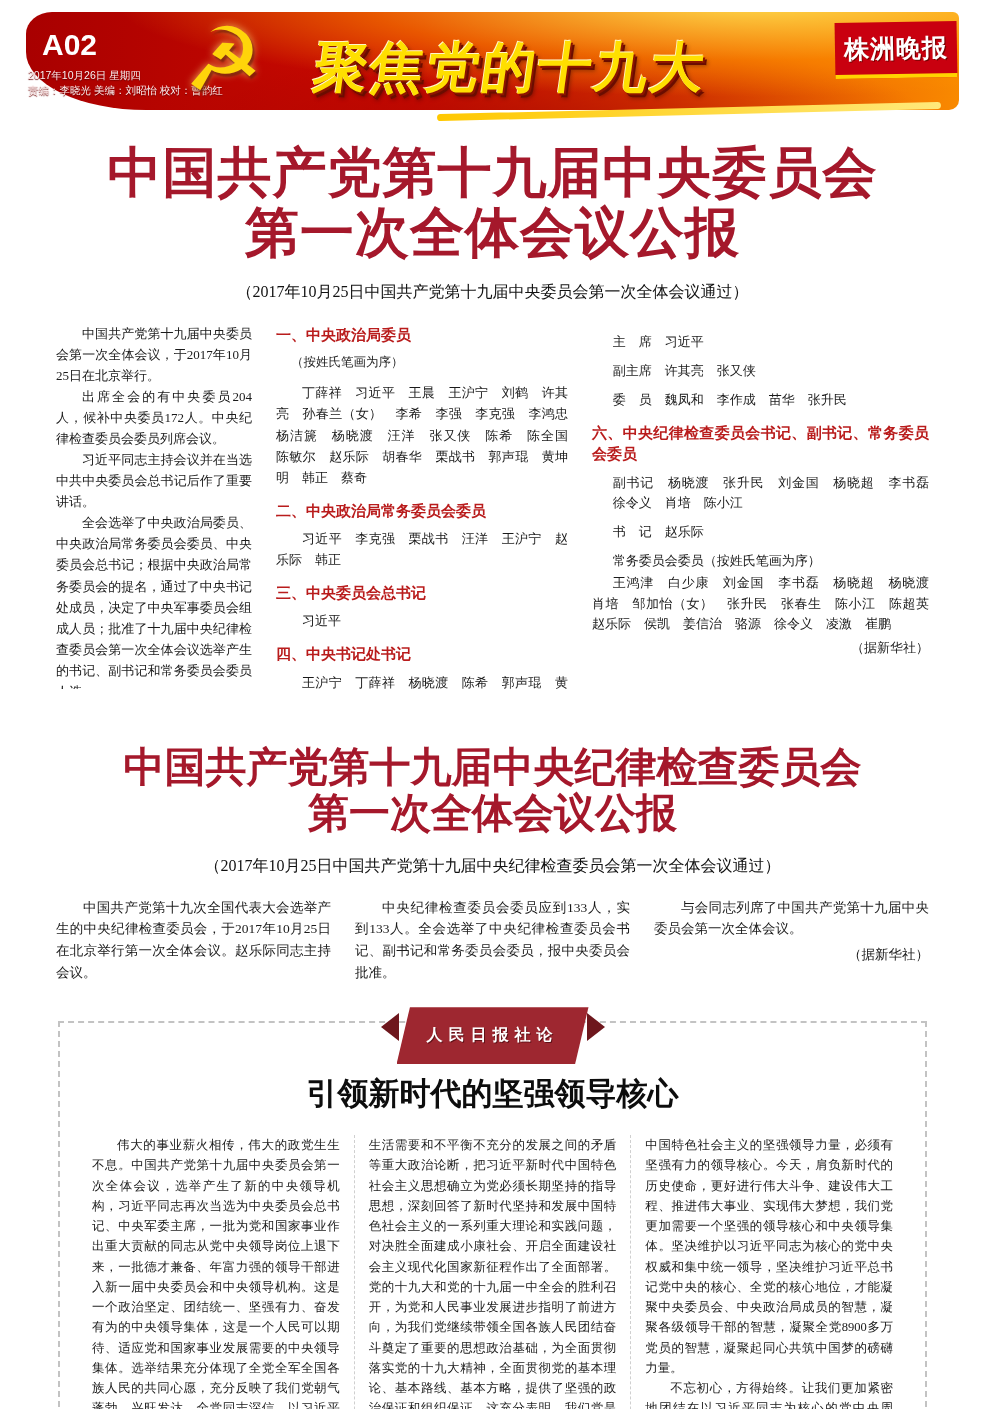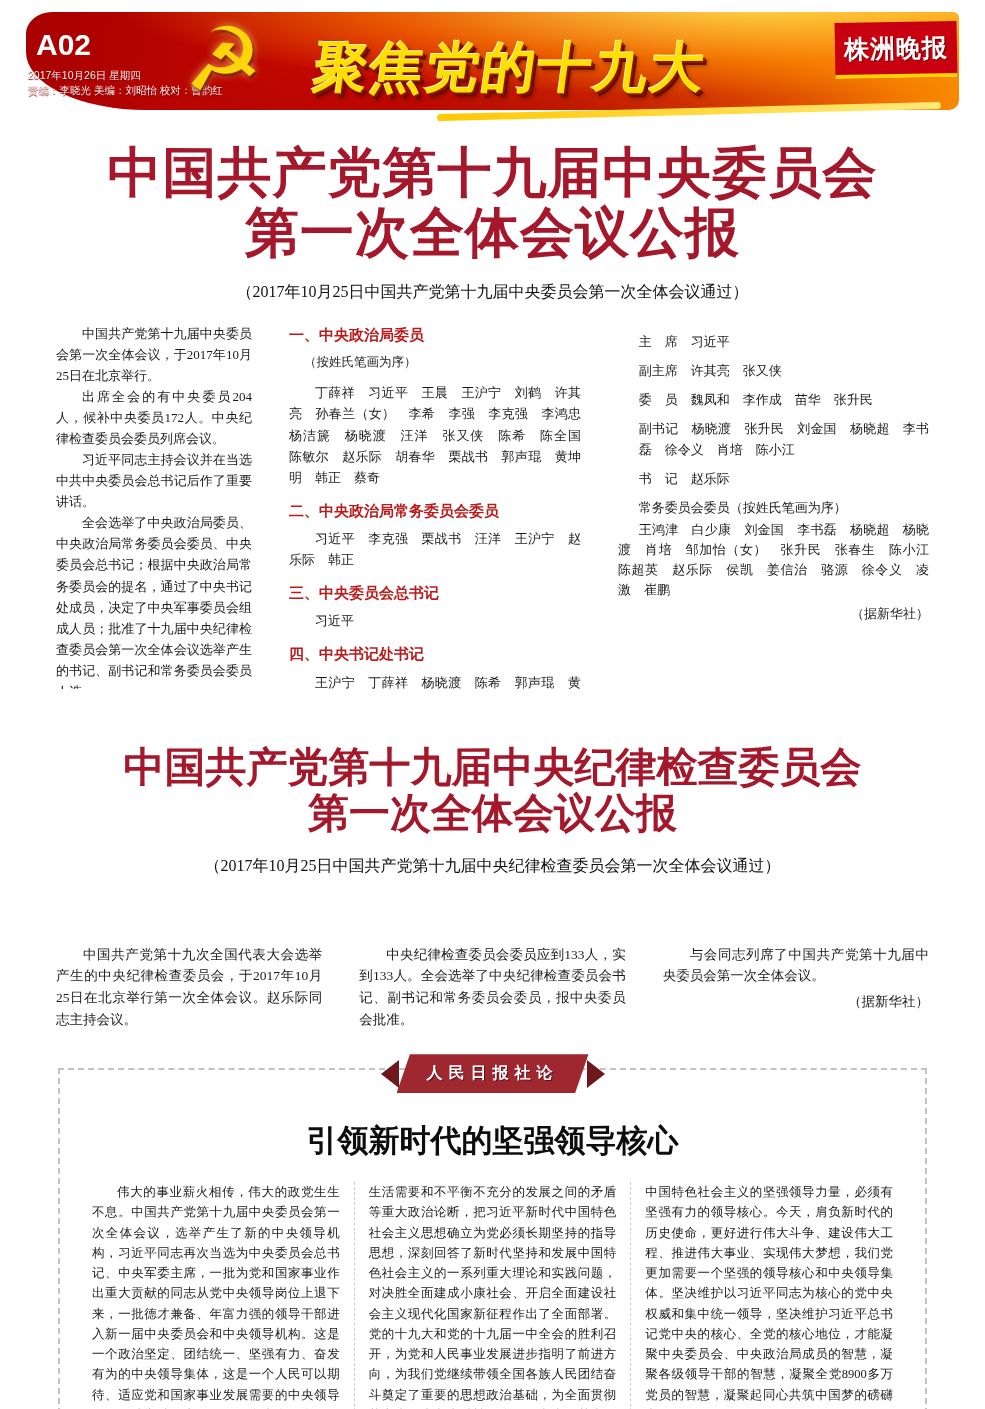--- a/index.html
+++ b/index.html
@@ -18,21 +18,21 @@
       radial-gradient(ellipse at 55% 120%, rgba(150,0,0,.55), rgba(150,0,0,0) 55%),
       linear-gradient(96deg, #a80000, #cf0b00 42%, #e23c00 68%, #f98a00 100%);
     border-radius: 26px 6px 10px 120px / 22px 6px 10px 58px;
   }
   .banner-underline {
     position:absolute; bottom:-5px; left:44%; width:54%; height:7px;
     background:linear-gradient(90deg,#ffc800,#ffe97a); transform:rotate(-1.4deg);
     border-radius:4px;
   }
   .page-num {
-    position:absolute; left:10px; top:16px; color:#fff;
+    position:absolute; left:16px; top:16px; color:#fff;
     font-family:"Liberation Sans", sans-serif; font-size:30px; font-weight:bold;
   }
   .date-block {
     position:absolute; left:2px; top:56px; color:#ffefef;
     font-family:"Liberation Sans", sans-serif; font-size:10.5px; line-height:1.45;
     text-shadow:0 1px 1px #600;
   }
   .emblem {
     position:absolute; left:158px; top:0px; font-size:88px; line-height:98px;
     color:#ffd40a; text-shadow:2px 3px 2px rgba(90,20,0,.6), 0 0 8px rgba(255,230,120,.8);
@@ -59,50 +59,50 @@
     font-family:"Liberation Sans", sans-serif; line-height:1.12;
   }
   .a1 .a-title { margin-top:32px; font-size:54px; letter-spacing:1px; }
   .a2 .a-title { margin-top:56px; font-size:41px; }
   .a-sub {
     text-align:center; font-size:16px; color:#111; margin-top:19px;
     font-family:"Liberation Serif", serif;
   }
 
   
-  .cols3 { display:flex; margin:20px 56px 0; gap:37px; }
+  .cols3 { display:flex; margin:20px 56px 0; gap:24px; }
   .cols3 .col { text-align:justify; }
   .a1-cols { height:366px; overflow:hidden; }
   .a1-cols .colA { flex:0 0 196px; font-size:13px; line-height:1.62; }
   .a1-cols .colB { flex:0 0 292px; font-size:13px; line-height:1.62; }
   .a1-cols .colC { flex:1; font-size:13px; line-height:1.55; }
   .a1-cols p.body-p { text-indent:2em; }
   .sec-h {
     color:#b91c1c; font-weight:bold; font-size:15px;
     font-family:"Liberation Sans", sans-serif; margin:13px 0 7px; line-height:1.35;
   }
   .sec-h.first { margin-top:2px; }
   .sec-note { text-indent:1.2em; font-size:12.5px; margin-bottom:10px; }
   .names { text-indent:2em; margin-bottom:4px; }
   .role-line { margin:9px 0 9px 1.6em; text-indent:0; }
   .plain-line { margin:9px 0 0 0; text-indent:1.6em; }
   .names-run { text-indent:1.6em; margin-top:2px; }
   .src { text-align:right; margin-top:4px; }
 
   .a2-cols .col { flex:1; font-size:13.5px; line-height:1.6; }
-  .a2-cols p.ind { text-indent:2em;margin-top:47px; }
+  .a2-cols p.ind { text-indent:2em; }
 
   
   .editorial {
     position:relative; margin:38px 58px 0; border:2px dashed #c3c3c3;
     padding:26px 18px 16px; height:436px; background:#fff;
   }
   .ribbon-wrap { position:absolute; top:-16px; left:50%; transform:translateX(-50%); }
   .ribbon {
-    position:relative; background:#9e2730; color:#fff; padding:9px 30px;
+    position:relative; background:#9e2730; color:#fff; padding:18px 30px;
     font-size:16px; letter-spacing:6px; font-weight:bold;
     font-family:"Liberation Sans", sans-serif;
     clip-path:polygon(7% 0, 100% 0, 93% 100%, 0 100%);
     text-shadow:1px 1px 0 #5e1016;
   }
   .ribbon-wrap::before, .ribbon-wrap::after {
     content:""; position:absolute; top:6px; border-style:solid; z-index:-1;
   }
   .ribbon-wrap::before { left:-16px; border-width:14px 18px 14px 0; border-color:transparent #6e171d transparent transparent; }
   .ribbon-wrap::after  { right:-16px; border-width:14px 0 14px 18px; border-color:transparent transparent transparent #6e171d; }
@@ -160,20 +160,21 @@
 
         <div class="sec-h">四、中央书记处书记</div>
         <p class="names">王沪宁　丁薛祥　杨晓渡　陈希　郭声琨　黄坤明　尤权</p>
       </div>
 
       <div class="col colC">
         <p class="role-line">主　席　习近平</p>
         <p class="role-line">副主席　许其亮　张又侠</p>
         <p class="role-line">委　员　魏凤和　李作成　苗华　张升民</p>
 
+        <div class="sec-h">六、中央纪律检查委员会书记、副书记、常务委员会委员</div>
         <p class="role-line">副书记　杨晓渡　张升民　刘金国　杨晓超　李书磊　徐令义　肖培　陈小江</p>
         <p class="role-line">书　记　赵乐际</p>
         <p class="plain-line">常务委员会委员（按姓氏笔画为序）</p>
         <p class="names-run">王鸿津　白少康　刘金国　李书磊　杨晓超　杨晓渡　肖培　邹加怡（女）　张升民　张春生　陈小江　陈超英　赵乐际　侯凯　姜信治　骆源　徐令义　凌激　崔鹏</p>
         <p class="src">（据新华社）</p>
       </div>
     </div>
   </div>
 
   <div class="a2">

